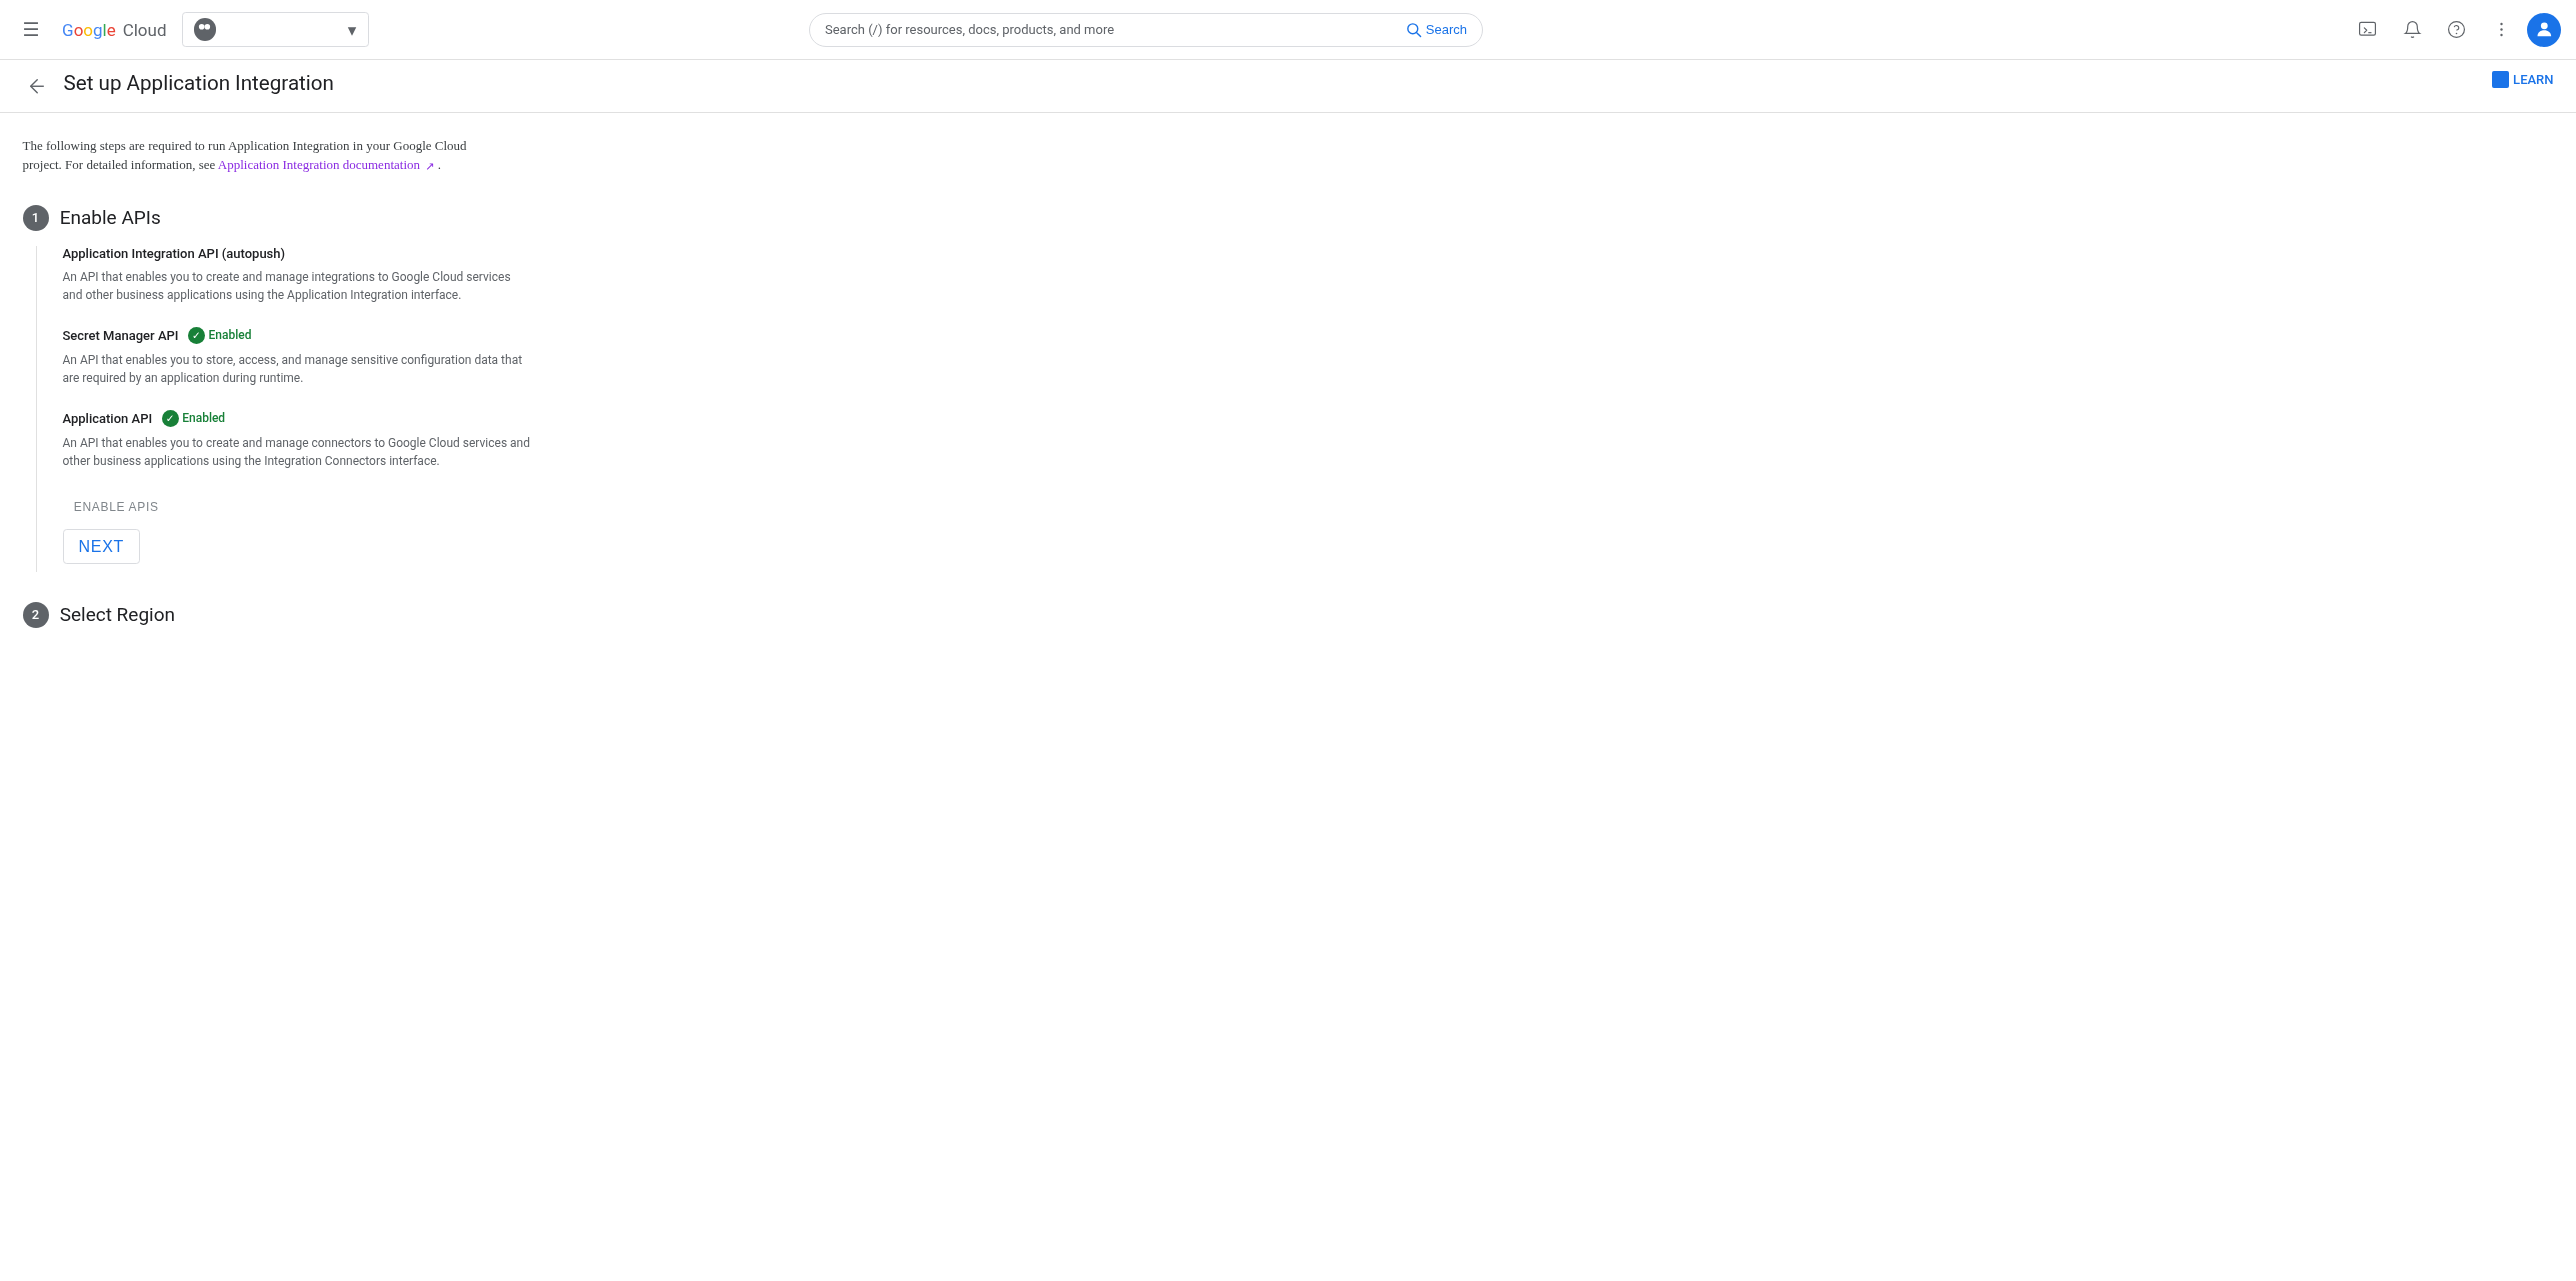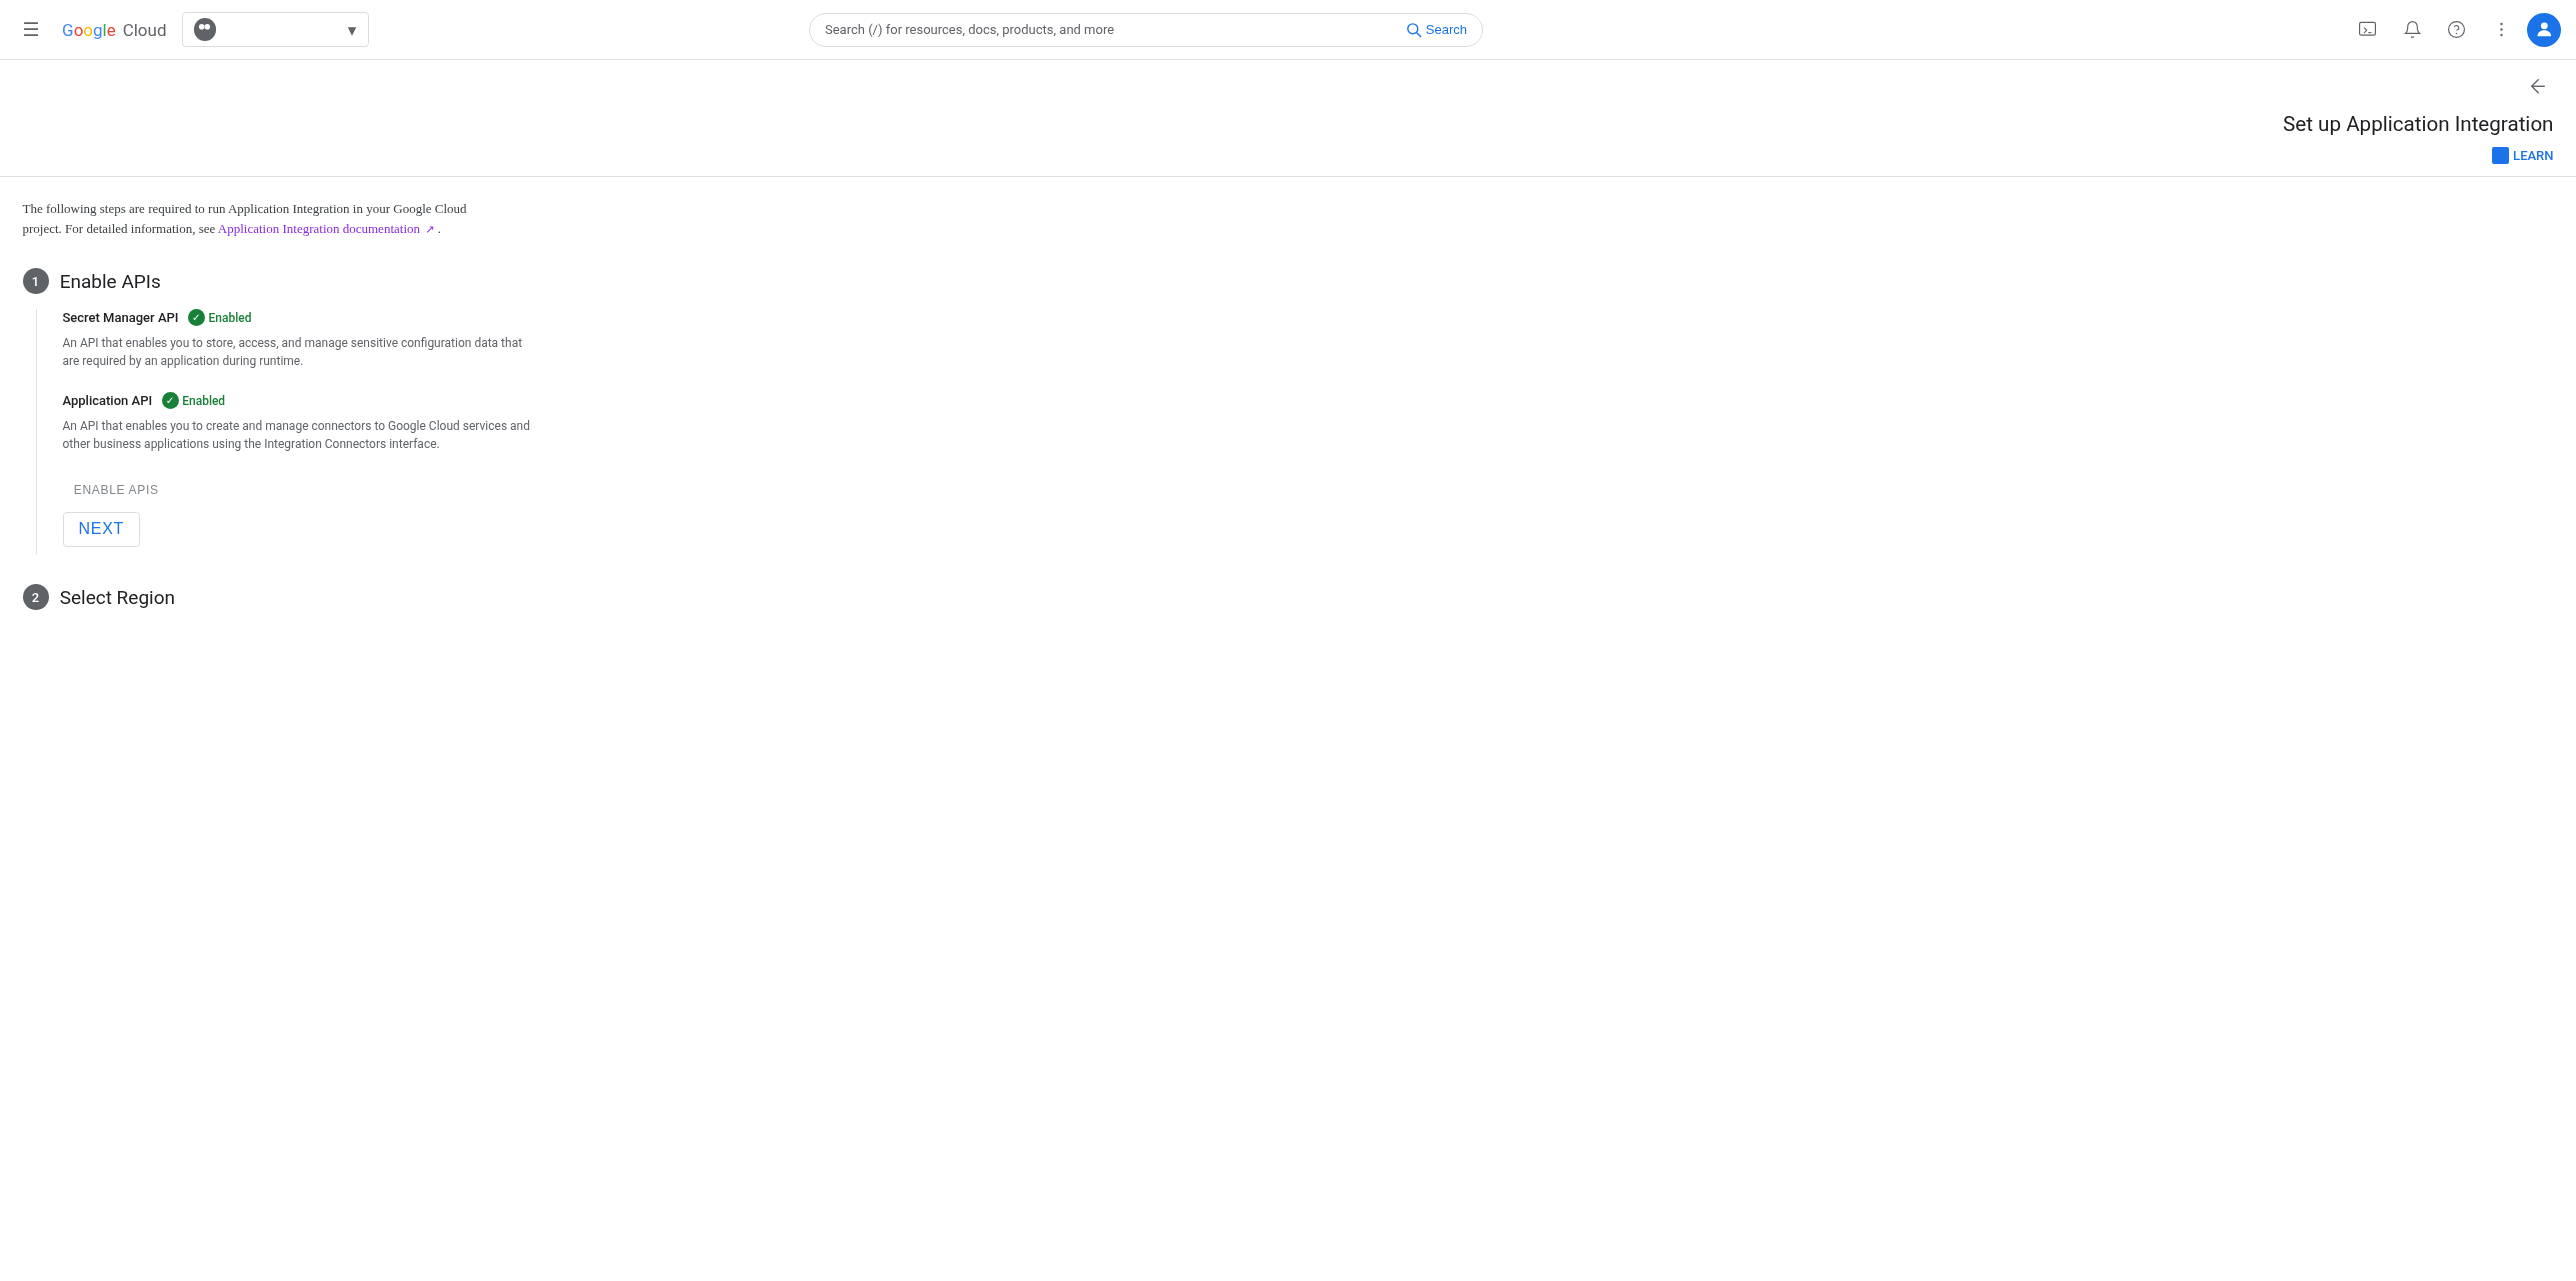--- a/index.html
+++ b/index.html
@@ -95,25 +95,24 @@
       width: 34px; height: 34px;
       border-radius: 50%;
       background: #1a73e8;
       display: flex; align-items: center; justify-content: center;
       color: white; font-size: 15px;
       cursor: pointer;
     }
 
     
     .secondary-bar {
-      display: flex; align-items: flex-end;
+      display: flex; align-items: flex-start;
       padding: 11.2px 22.5px;
       border-bottom: 0.9px solid #e0e0e0;
       gap: 11.2px;
-      flex-direction: column;
     }
     .back-btn {
       display: flex; align-items: center;
       cursor: pointer;
       color: #5f6368;
       font-size: 19px;
       padding: 3.7px;
       border-radius: 50%;
     }
     .page-title {
@@ -374,20 +373,26 @@
 
   <div class="step-section">
     <div class="step-header">
       <div class="step-number">
         <span>1</span>
       </div>
       <span class="step-title">Enable APIs</span>
     </div>
     <div class="step-content">
 
+      <div class="api-item">
+        <div class="api-title-row">
+          <span class="api-name">Application Integration API (autopush)</span>
+        </div>
+        <p class="api-description">An API that enables you to create and manage integrations to Google Cloud services and other business applications using the Application Integration interface.</p>
+      </div>
 
       <div class="api-item">
         <div class="api-title-row">
           <span class="api-name">Secret Manager API</span>
           <div class="enabled-badge">
             <div class="enabled-check">✓</div>
             <span>Enabled</span>
           </div>
         </div>
         <p class="api-description">An API that enables you to store, access, and manage sensitive configuration data that are required by an application during runtime.</p>

